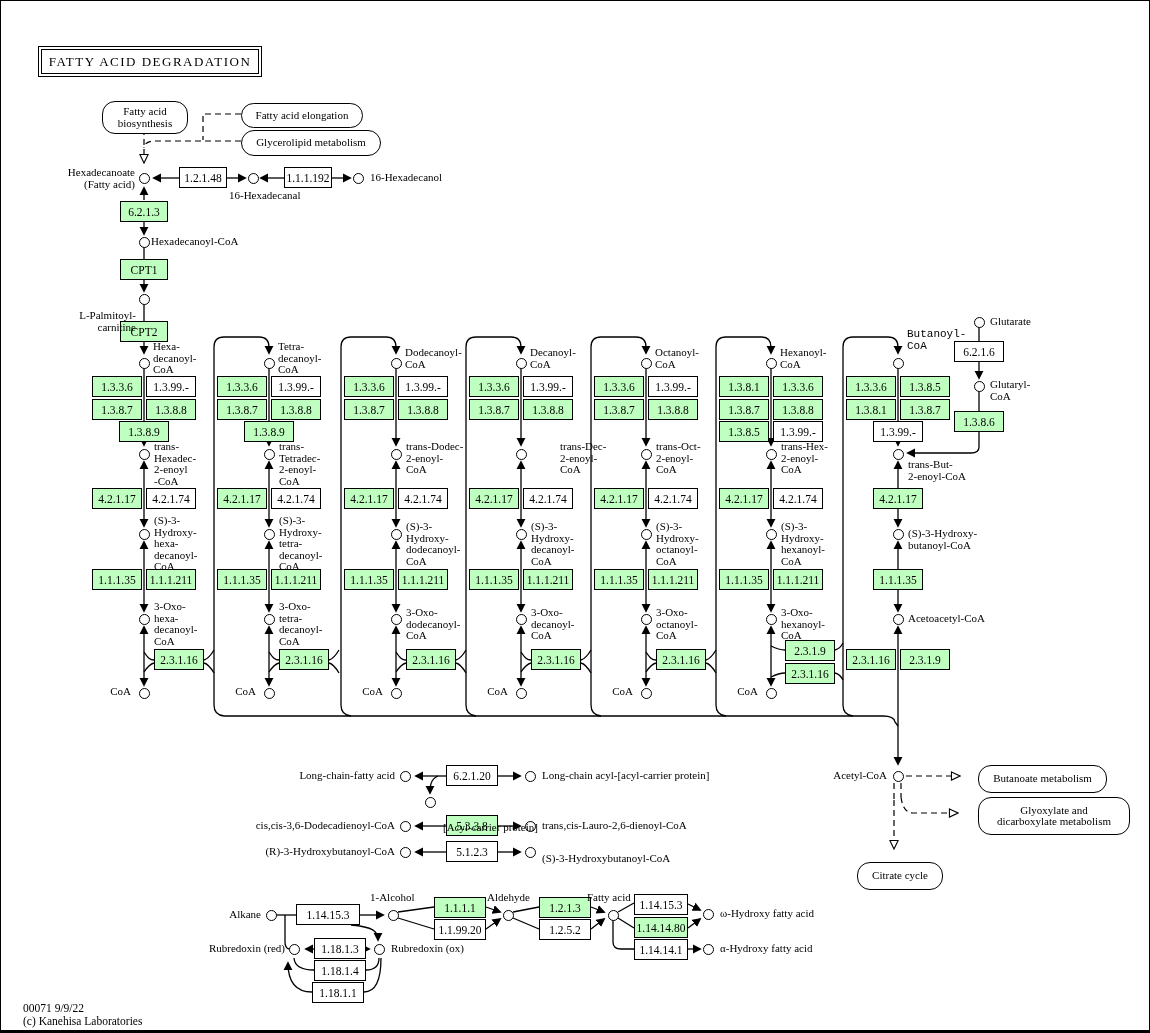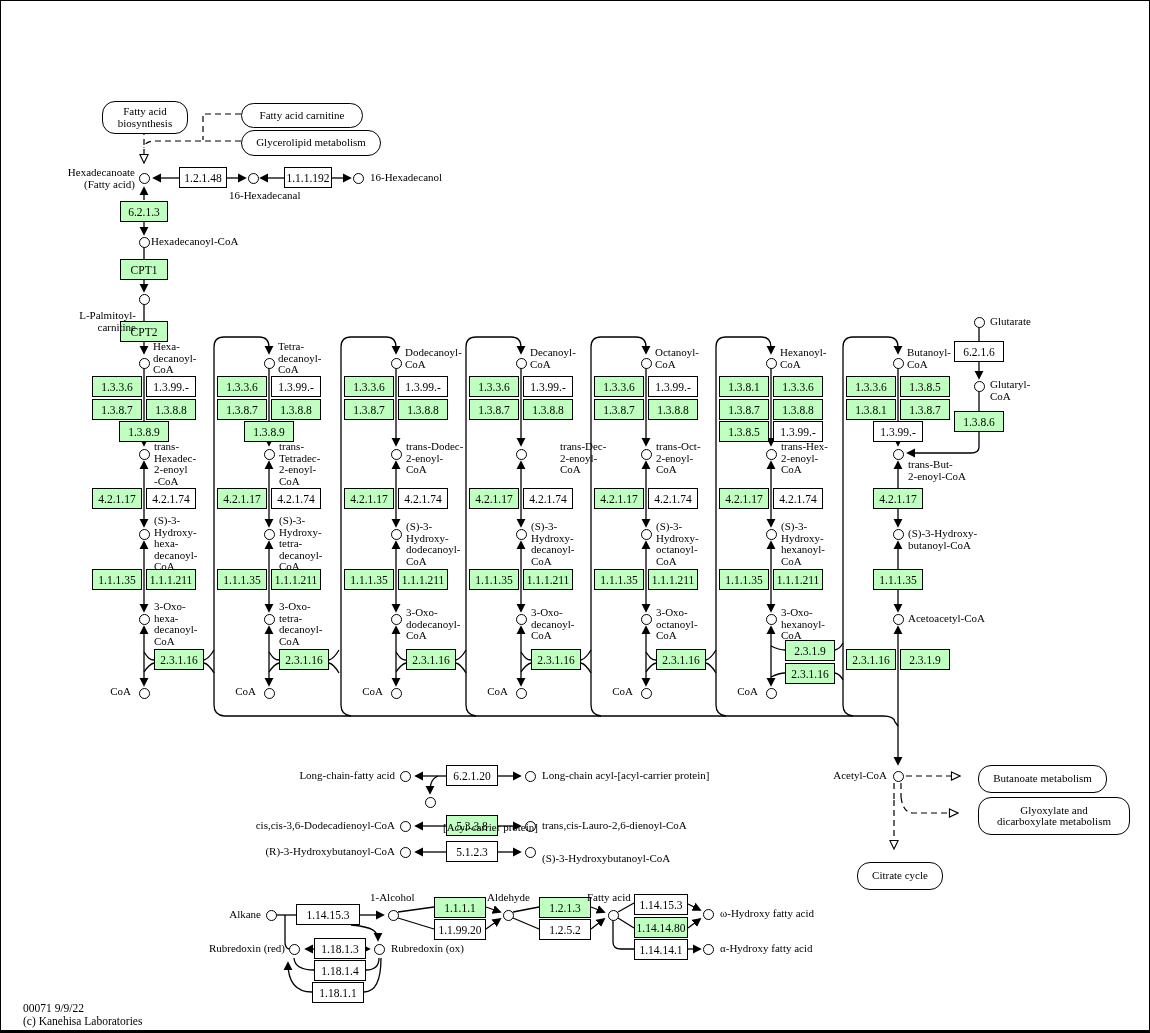--- a/index.html
+++ b/index.html
@@ -148,25 +148,28 @@
         <path class="s" d="M715,346 V704 Q715,714 725,715"></path>
         <path class="s" d="M897,367 V444" marker-end="url(#af)"></path>
         <path class="s" d="M897,461 V525" marker-end="url(#af)" marker-start="url(#af)"></path>
         <path class="s" d="M897,541 V610" marker-end="url(#af)" marker-start="url(#af)"></path>
         <path class="s" d="M897,626 V763" marker-end="url(#af)" marker-start="url(#af)"></path>
         <path class="s" d="M842,346 Q842,336 852,336 H887 Q897,336 897,346 V352" marker-end="url(#af)"></path>
         <path class="s" d="M842,346 V704 Q842,714 852,715"></path>
       </g>
   </svg>
 
+  <div class="title-box">
+    <span>FATTY ACID DEGRADATION</span>
+  </div>
 
   <div id="nodes">
       <div class="stad" style="left: 101px; top: 100px; width: 86px; height: 33px;">Fatty acid
 biosynthesis</div>
-      <div class="stad" style="left: 240px; top: 102px; width: 122px; height: 25px;">Fatty acid carnitine</div>
+      <div class="stad" style="left: 240px; top: 102px; width: 122px; height: 25px;">Fatty acid elongation</div>
       <div class="stad" style="left: 240px; top: 129px; width: 140px; height: 26px;">Glycerolipid metabolism</div>
       <div class="stad" style="left: 977px; top: 764px; width: 129px; height: 28px;">Butanoate metabolism</div>
       <div class="stad" style="left: 977px; top: 796px; width: 152px; height: 38px;">Glyoxylate and
 dicarboxylate metabolism</div>
       <div class="stad" style="left: 856px; top: 861px; width: 86px; height: 28px;">Citrate cycle</div>
       <div class="ec hl" style="left: 119px; top: 200px; width: 48px; background: rgb(191, 255, 191);">6.2.1.3</div>
       <div class="ec" style="left: 178px; top: 166px; width: 48px;">1.2.1.48</div>
       <div class="ec" style="left: 283px; top: 166px; width: 48px;">1.1.1.192</div>
       <div class="ec hl" style="left: 119px; top: 258px; width: 48px; background: rgb(191, 255, 191);">CPT1</div>
       <div class="ec hl" style="left: 119px; top: 320px; width: 48px; background: rgb(191, 255, 191);">CPT2</div>
@@ -325,21 +328,21 @@
 decanoyl-
 CoA</div>
       <div class="lb" style="left: 404px; top: 346px;">Dodecanoyl-
 CoA</div>
       <div class="lb" style="left: 529px; top: 346px;">Decanoyl-
 CoA</div>
       <div class="lb" style="left: 654px; top: 346px;">Octanoyl-
 CoA</div>
       <div class="lb" style="left: 779px; top: 346px;">Hexanoyl-
 CoA</div>
-      <div class="lb" style="left: 906px; top: 346px;">Butanoyl-
+      <div class="lb" style="left: 906px; top: 328px; font-family: Liberation Mono, monospace;">Butanoyl-
 CoA</div>
       <div class="lb" style="left: 153px; top: 440px;">trans-
 Hexadec-
 2-enoyl
 -CoA</div>
       <div class="lb" style="left: 278px; top: 440px;">trans-
 Tetradec-
 2-enoyl-
 CoA</div>
       <div class="lb" style="left: 405px; top: 440px;">trans-Dodec-

